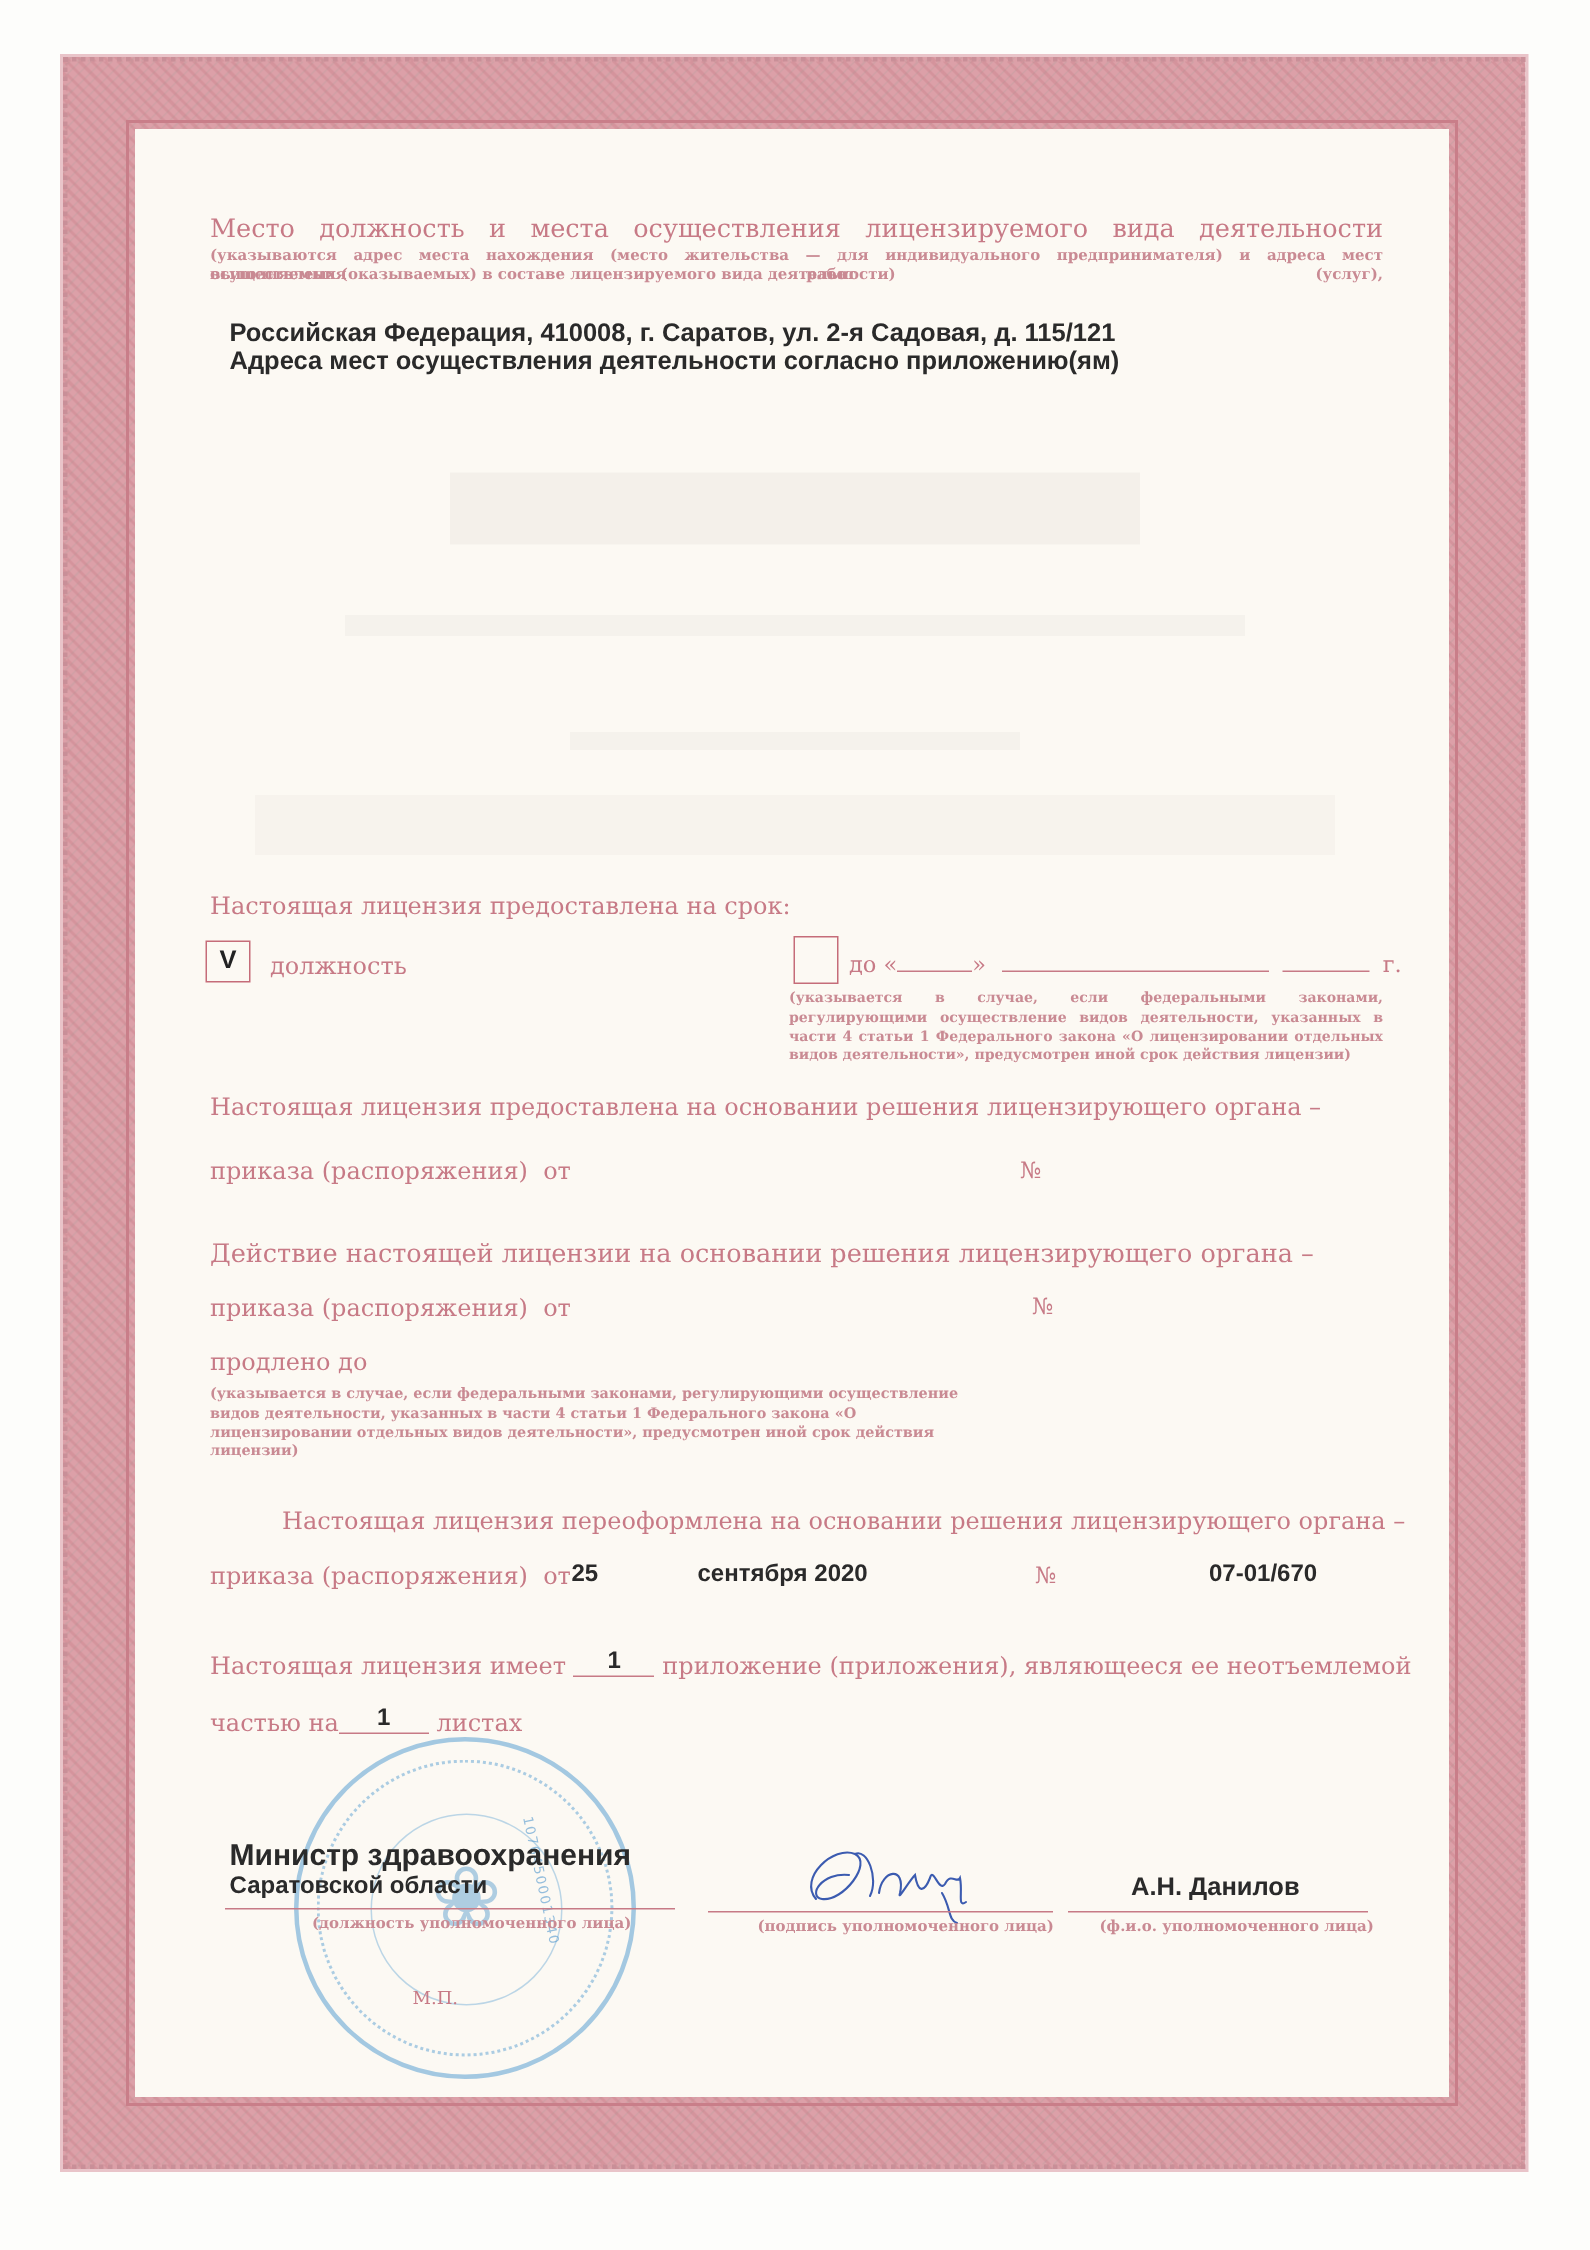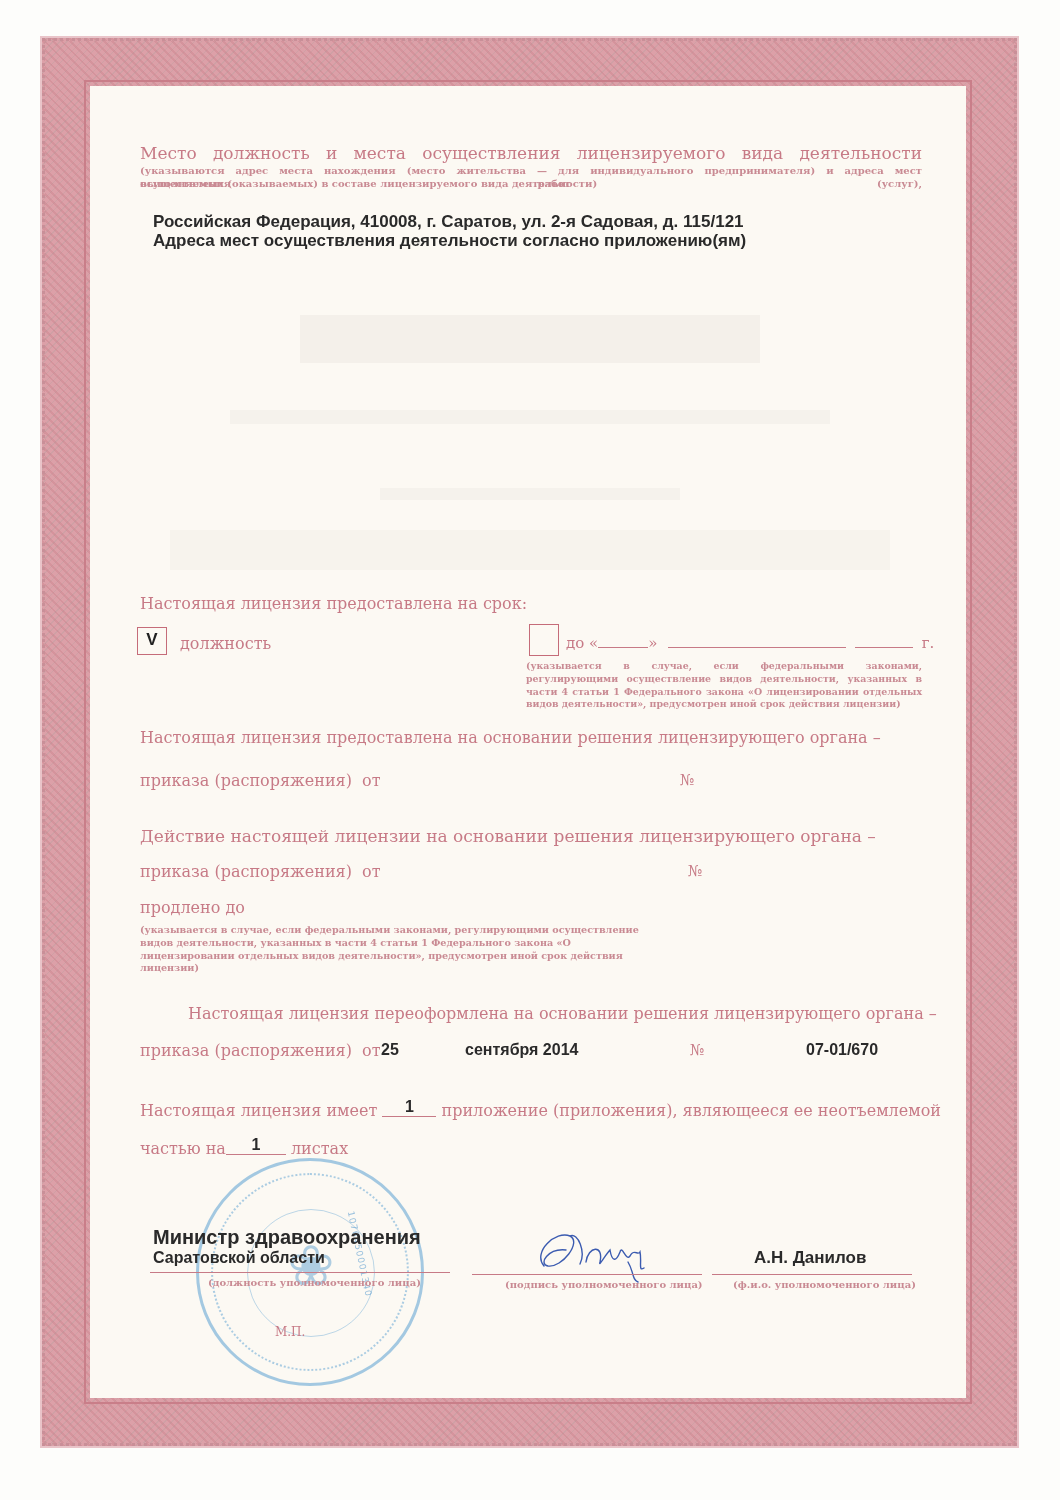--- a/index.html
+++ b/index.html
@@ -105,21 +105,21 @@
 
 <div class="abs pink" style="left:140px; top:826px; font-size:17px;">Действие настоящей лицензии на основании решения лицензирующего органа –</div>
 <div class="abs pink" style="left:140px; top:862px; font-size:16px; white-space:pre;">приказа (распоряжения)  от</div>
 <div class="abs pink" style="left:688px; top:862px; font-size:15px;">№</div>
 <div class="abs pink" style="left:140px; top:898px; font-size:16px;">продлено до</div>
 <div class="abs small" style="left:140px; top:924px; width:520px; font-size:9.6px; line-height:12.8px;">(указывается в случае, если федеральными законами, регулирующими осуществление видов деятельности, указанных в части 4 статьи 1 Федерального закона «О лицензировании отдельных видов деятельности», предусмотрен иной срок действия лицензии)</div>
 
 <div class="abs pink" style="left:152px; top:1004px; font-size:16px;margin-left:36px;">Настоящая лицензия переоформлена на основании решения лицензирующего органа –</div>
 <div class="abs pink" style="left:140px; top:1041px; font-size:16px; white-space:pre;">приказа (распоряжения)  от</div>
 <div class="abs black" style="left:381px; top:1041px; font-size:16px;">25</div>
-<div class="abs black" style="left:465px; top:1041px; font-size:16px;">сентября 2014</div>
+<div class="abs black" style="left:465px; top:1041px; font-size:16px;">сентября 2020</div>
 <div class="abs pink" style="left:690px; top:1041px; font-size:15px;">№</div>
 <div class="abs black" style="left:806px; top:1041px; font-size:16px;text-align:right;">07-01/670</div>
 
 <div class="abs pink" style="left:140px; top:1101px; font-size:16px; white-space:nowrap;">
   <span>Настоящая лицензия имеет</span>
   <span class="uline" style="width:54px; text-align:center; position:relative; top:-4px;">
     <span class="black" style="font-size:16px;">1</span>
   </span>
   <span>приложение (приложения), являющееся ее неотъемлемой</span>
 </div>

